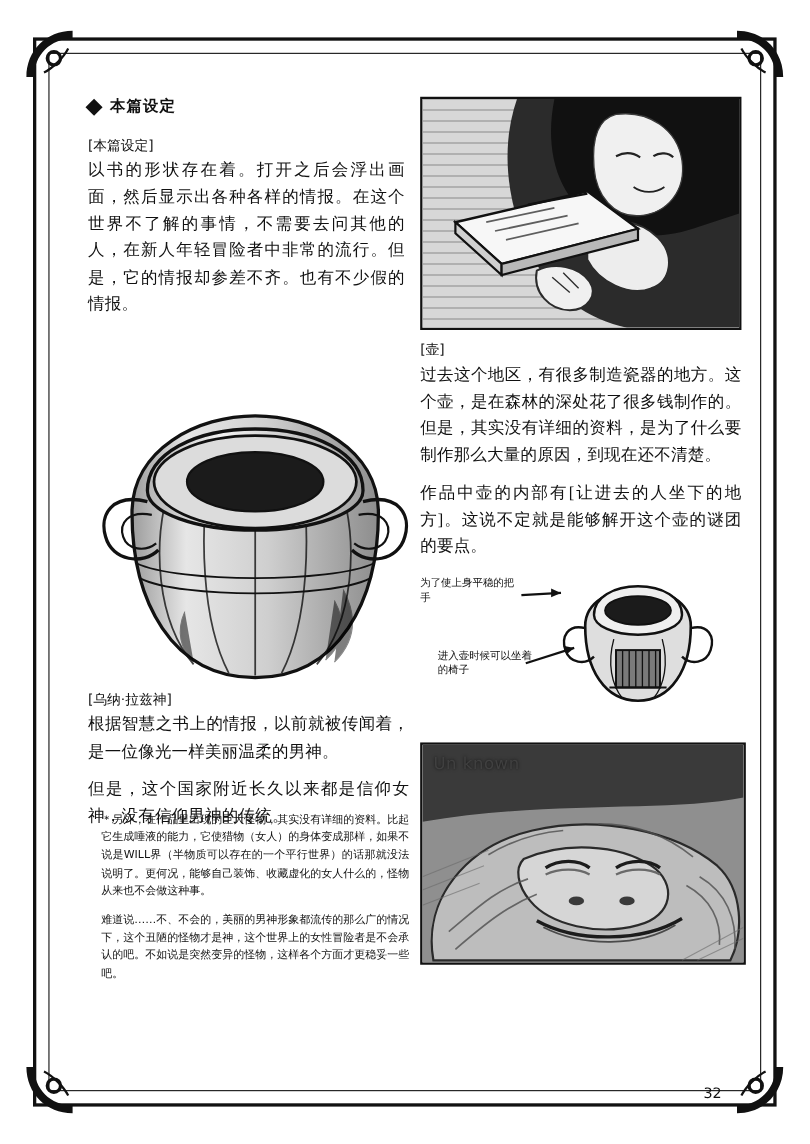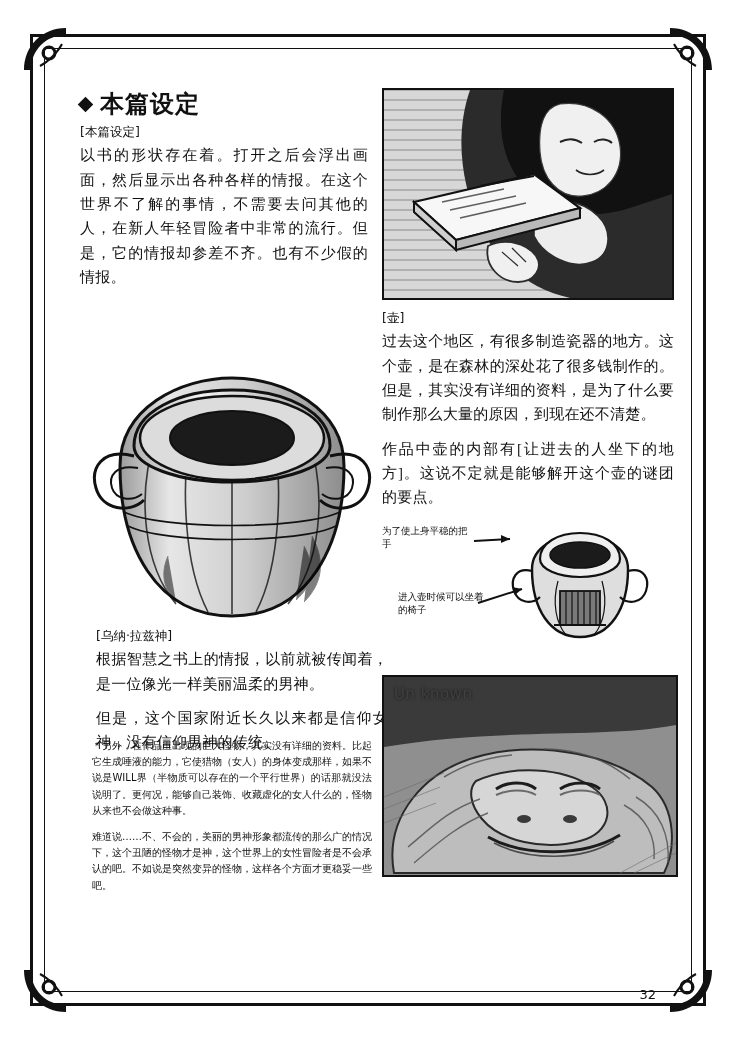--- a/index.html
+++ b/index.html
@@ -42,21 +42,21 @@
   .corner.br { right: 22px; bottom: 26px; transform: scale(-1,-1); }
 
   .content {
     position: absolute;
     left: 62px; top: 66px; right: 62px; bottom: 66px;
   }
 
   .heading {
     position: absolute;
     left: 18px; top: 22px;
-    font-size: 24px;
+    font-size: 14px;
     font-weight: bold;
     letter-spacing: 1px;
     display: flex;
     align-items: center;
     gap: 4px;
   }
   .diamond {
     display: inline-block;
     width: 11px; height: 11px;
     background: #111;
@@ -153,21 +153,20 @@
     bottom: -28px;
     font-size: 13px;
     font-weight: normal;
   }
 
   .lower-left {
     position: absolute;
     left: 18px;
     top: 560px;
     width: 292px;
-    margin-left: 16px;
   }
   .lower-left-2 {
     position: absolute;
     left: 18px;
     top: 672px;
     width: 292px;
   }
 </style>
 </head>
 <body>

